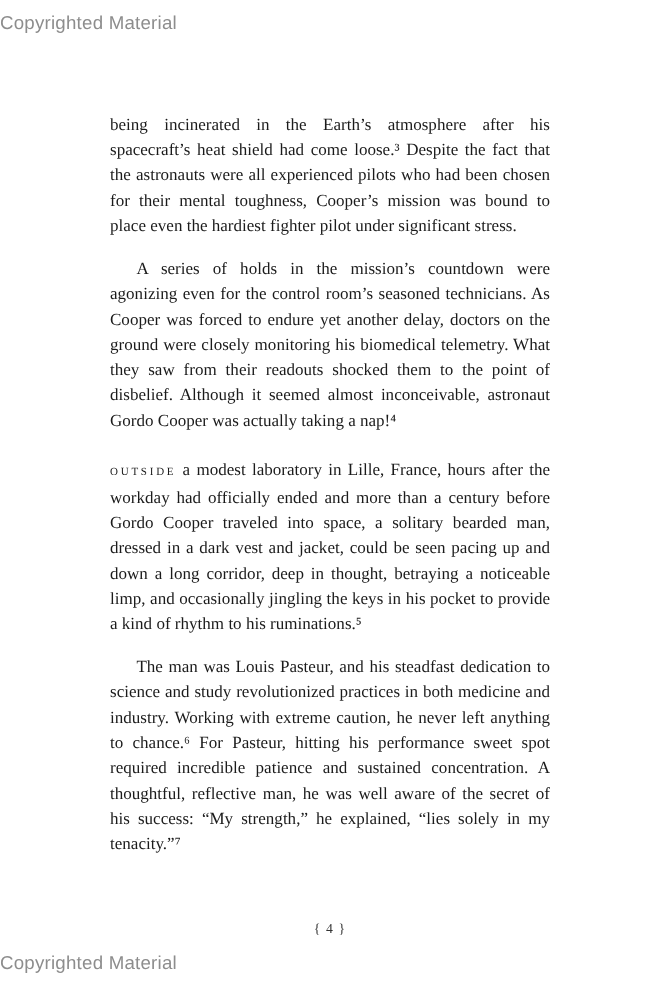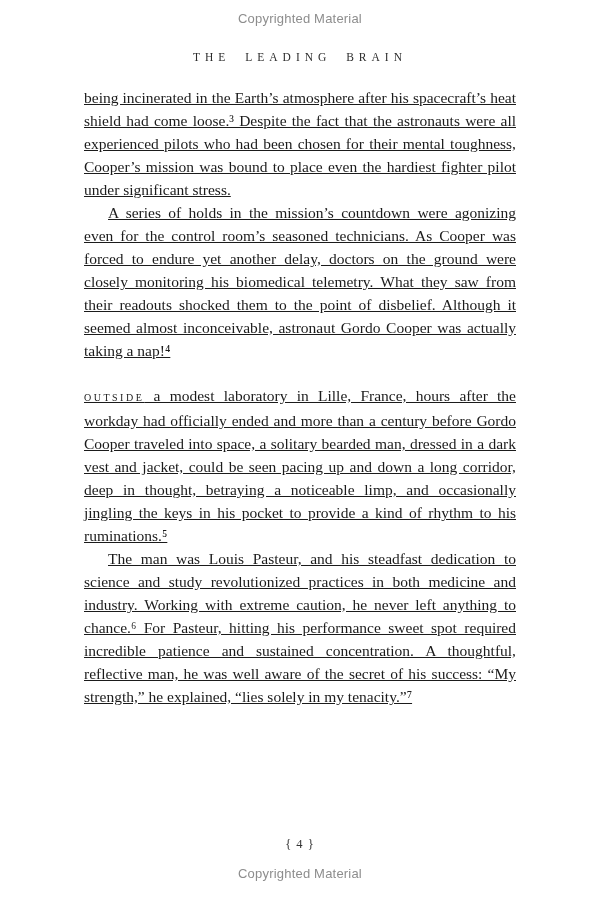--- a/index.html
+++ b/index.html
@@ -10,23 +10,22 @@
     height: 900px;
     background: #ffffff;
     overflow: hidden;
     font-family: "Liberation Serif", "DejaVu Serif", serif;
     color: #1b1b1b;
   }
   .notice {
     position: absolute;
     left: 0;
     width: 100%;
-    text-align: center;
     font-family: "Liberation Sans", "DejaVu Sans", sans-serif;
-    font-size: 13px;
+    font-size: 17px;
     color: #8d8d8d;
     letter-spacing: 0.2px;
   }
   .notice.top { top: 11px; }
   .notice.bottom { top: 866px; }
   .running-head {
     position: absolute;
     top: 51px;
     left: 0;
     width: 100%;
@@ -40,21 +39,21 @@
     position: absolute;
     top: 86px;
     left: 84px;
     right: 84px;
     font-size: 15.5px;
     line-height: 23px;
     text-align: justify;
     hyphens: auto;
     -webkit-hyphens: auto;
   }
-  .para { margin: 0; text-decoration: underline; }
+  .para { margin: 16px; }
   .para.indent { text-indent: 24px; }
   .para.section-start { margin-top: 22px; }
   .lead-caps {
     font-size: 10px;
     letter-spacing: 2.5px;
     color: #1b1b1b;
   }
   .page-number {
     position: absolute;
     top: 837px;
@@ -66,21 +65,20 @@
     color: #333333;
   }
 </style>
 </head>
 <body>
 
 <div class="page">
 
   <div class="notice top">Copyrighted Material</div>
 
-  <div class="running-head">THE LEADING BRAIN</div>
 
   <div class="body-text">
 
     <p class="para">being incinerated in the Earth’s atmosphere after his spacecraft’s heat shield had come loose.³ Despite the fact that the astronauts were all experienced pilots who had been chosen for their mental toughness, Cooper’s mission was bound to place even the hardiest fighter pilot under significant stress.</p>
 
     <p class="para indent">A series of holds in the mission’s countdown were agonizing even for the control room’s seasoned technicians. As Cooper was forced to endure yet another delay, doctors on the ground were closely monitoring his biomedical telemetry. What they saw from their readouts shocked them to the point of disbelief. Although it seemed almost inconceivable, astronaut Gordo Cooper was actually taking a nap!⁴</p>
 
     <p class="para section-start"><span class="lead-caps">OUTSIDE</span><span> a modest laboratory in Lille, France, hours after the workday had officially ended and more than a century before Gordo Cooper traveled into space, a solitary bearded man, dressed in a dark vest and jacket, could be seen pacing up and down a long corridor, deep in thought, betraying a noticeable limp, and occasionally jingling the keys in his pocket to provide a kind of rhythm to his ruminations.⁵</span></p>
 
     <p class="para indent">The man was Louis Pasteur, and his steadfast dedication to science and study revolutionized practices in both medicine and industry. Working with extreme caution, he never left anything to chance.⁶ For Pasteur, hitting his performance sweet spot required incredible patience and sustained concentration. A thoughtful, reflective man, he was well aware of the secret of his success: “My strength,” he explained, “lies solely in my tenacity.”⁷</p>

